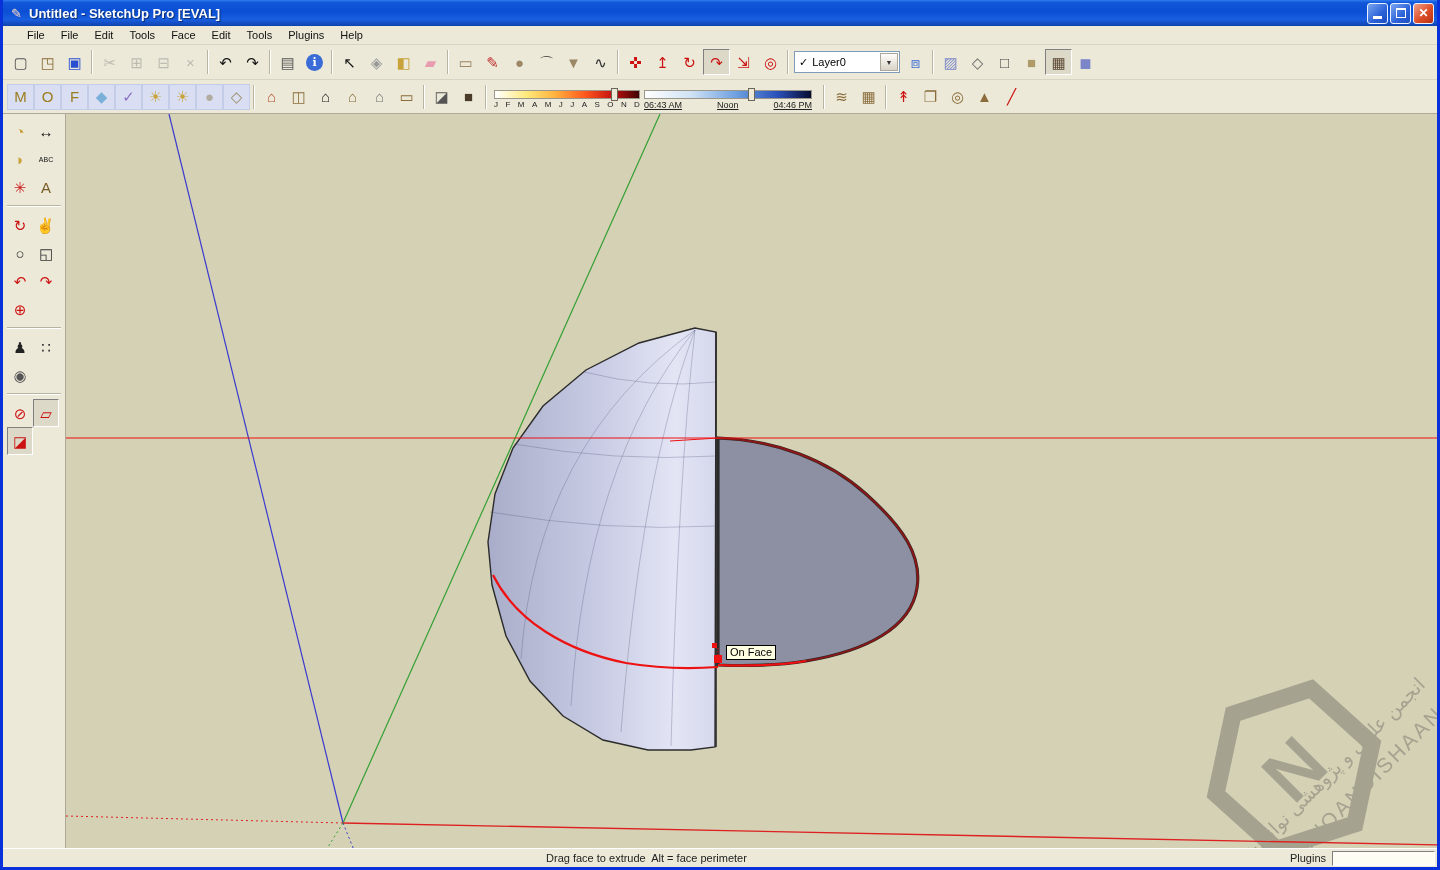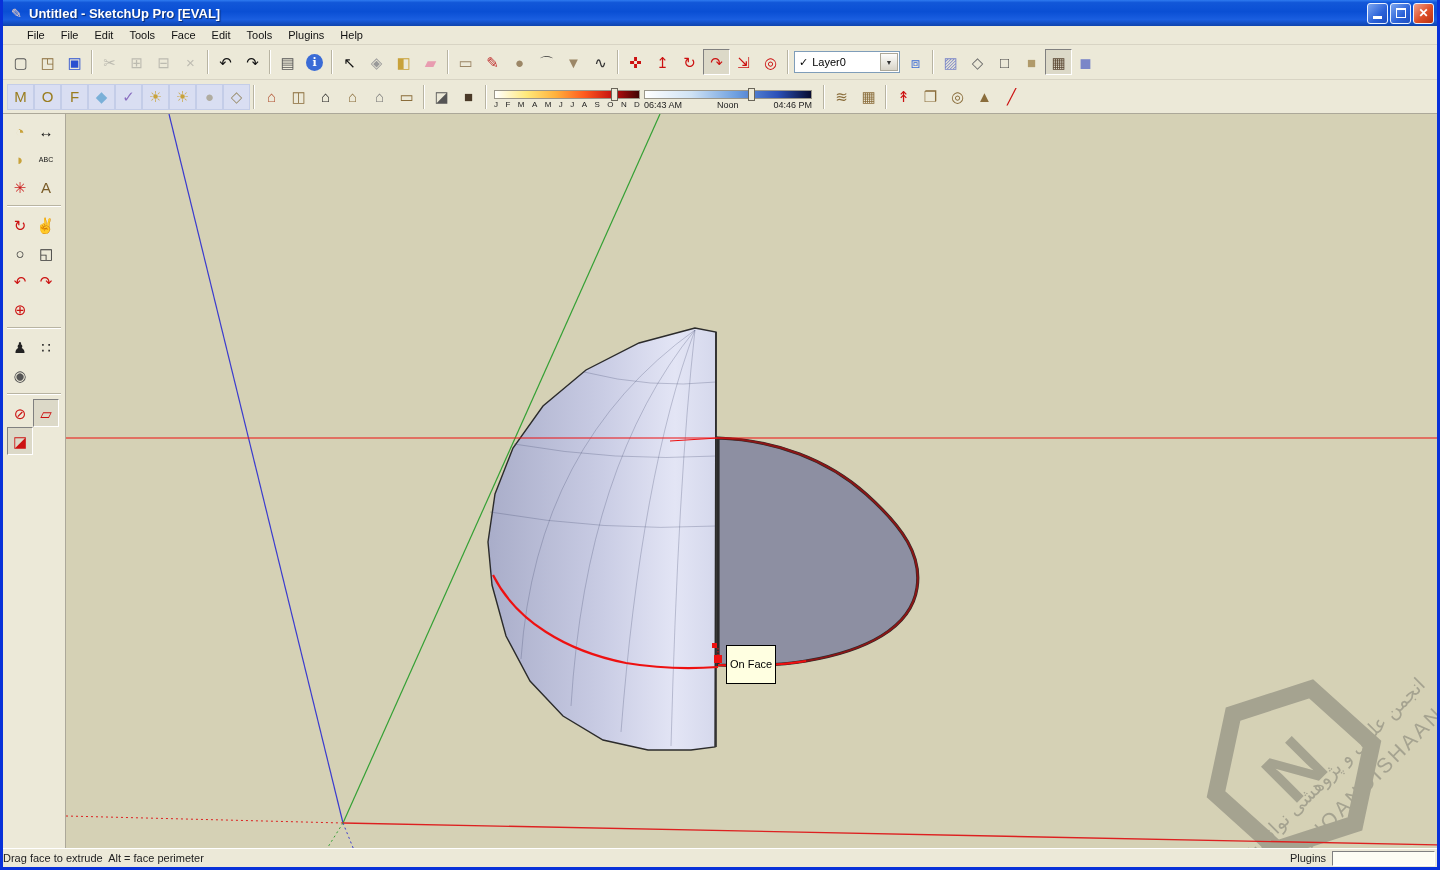--- a/index.html
+++ b/index.html
@@ -39,34 +39,34 @@
   .combo .combo-btn{width:16px;height:16px;margin-right:1px;font-size:7px;display:flex;align-items:center;justify-content:center;background:linear-gradient(#fdfdfb,#d8d4c8);border:1px solid #aca899;color:#333;}
 
   
   .sliders{display:flex;align-items:flex-start;margin:0 4px;padding-top:7px;}
   .slider{position:relative;margin-right:4px;}
   .slider .grad{height:9px;border:1px solid #9a968a;box-sizing:border-box;}
   .slider.months .grad{width:146px;background:linear-gradient(90deg,#ffffff,#ffe97a 22%,#ffb13d 42%,#ff5a1e 62%,#c41010 82%,#400404 100%);}
   .slider.time .grad{width:168px;background:linear-gradient(90deg,#ffffff,#cfe2f4 28%,#6d9fe0 55%,#2a50b8 80%,#070b30 100%);}
   .shandle{position:absolute;top:-2px;width:7px;height:13px;background:#ece9d8;border:1px solid #6a665a;box-sizing:border-box;}
   .ticks{display:flex;justify-content:space-between;font-size:8px;color:#222;padding-top:1px;}
-  .tlabels{display:flex;justify-content:space-between;font-size:9px;color:#222;padding-top:1px;}
+  .tlabels{display:flex;justify-content:space-between;font-size:9px;color:#222;padding-top:1px;text-decoration:underline;}
 
   
   .main{flex:1;display:flex;min-height:0;}
   .leftdock{width:63px;flex:0 0 63px;background:#ece9d8;border-right:1px solid #aca899;padding:3px 4px;box-sizing:border-box;display:flex;flex-wrap:wrap;align-content:flex-start;}
   .leftdock .ticon{width:26px;height:28px;}
   .dsep{width:100%;height:0;border-top:1px solid #b8b4a2;border-bottom:1px solid #fff;margin:4px 0;}
   .viewport{flex:1;position:relative;background:#d5d1b5;overflow:hidden;}
   .viewport svg{display:block;}
-  .sk-tooltip{position:absolute;left:660px;top:531px;height:13px;line-height:13px;padding:12px 3px;font-size:11px;background:var(--tooltip_bg,#ffffe1);border:1px solid #000;color:#000;white-space:nowrap;}
+  .sk-tooltip{position:absolute;left:660px;top:531px;height:13px;line-height:13px;padding:0 3px;font-size:11px;background:var(--tooltip_bg,#ffffe1);border:1px solid #000;color:#000;white-space:nowrap;}
 
   
   .statusbar{height:18px;flex:0 0 18px;background:#ece9d8;border-top:1px solid #fff;display:flex;align-items:center;font-size:11px;color:#222;}
-  .status-hint{flex:1;white-space:pre;}
+  .status-hint{flex:1;white-space:pre;text-align:center;}
   .distance-label{padding-right:6px;}
   .distance-box{width:103px;height:15px;background:#fdfdf4;border:1px solid #808080;border-right-color:#fff;border-bottom-color:#fff;box-sizing:border-box;margin-right:2px;}
 </style>
 </head>
 <body>
 
 <div class="window">
 
   <div class="titlebar">
     <span class="app-icon">✎</span>

